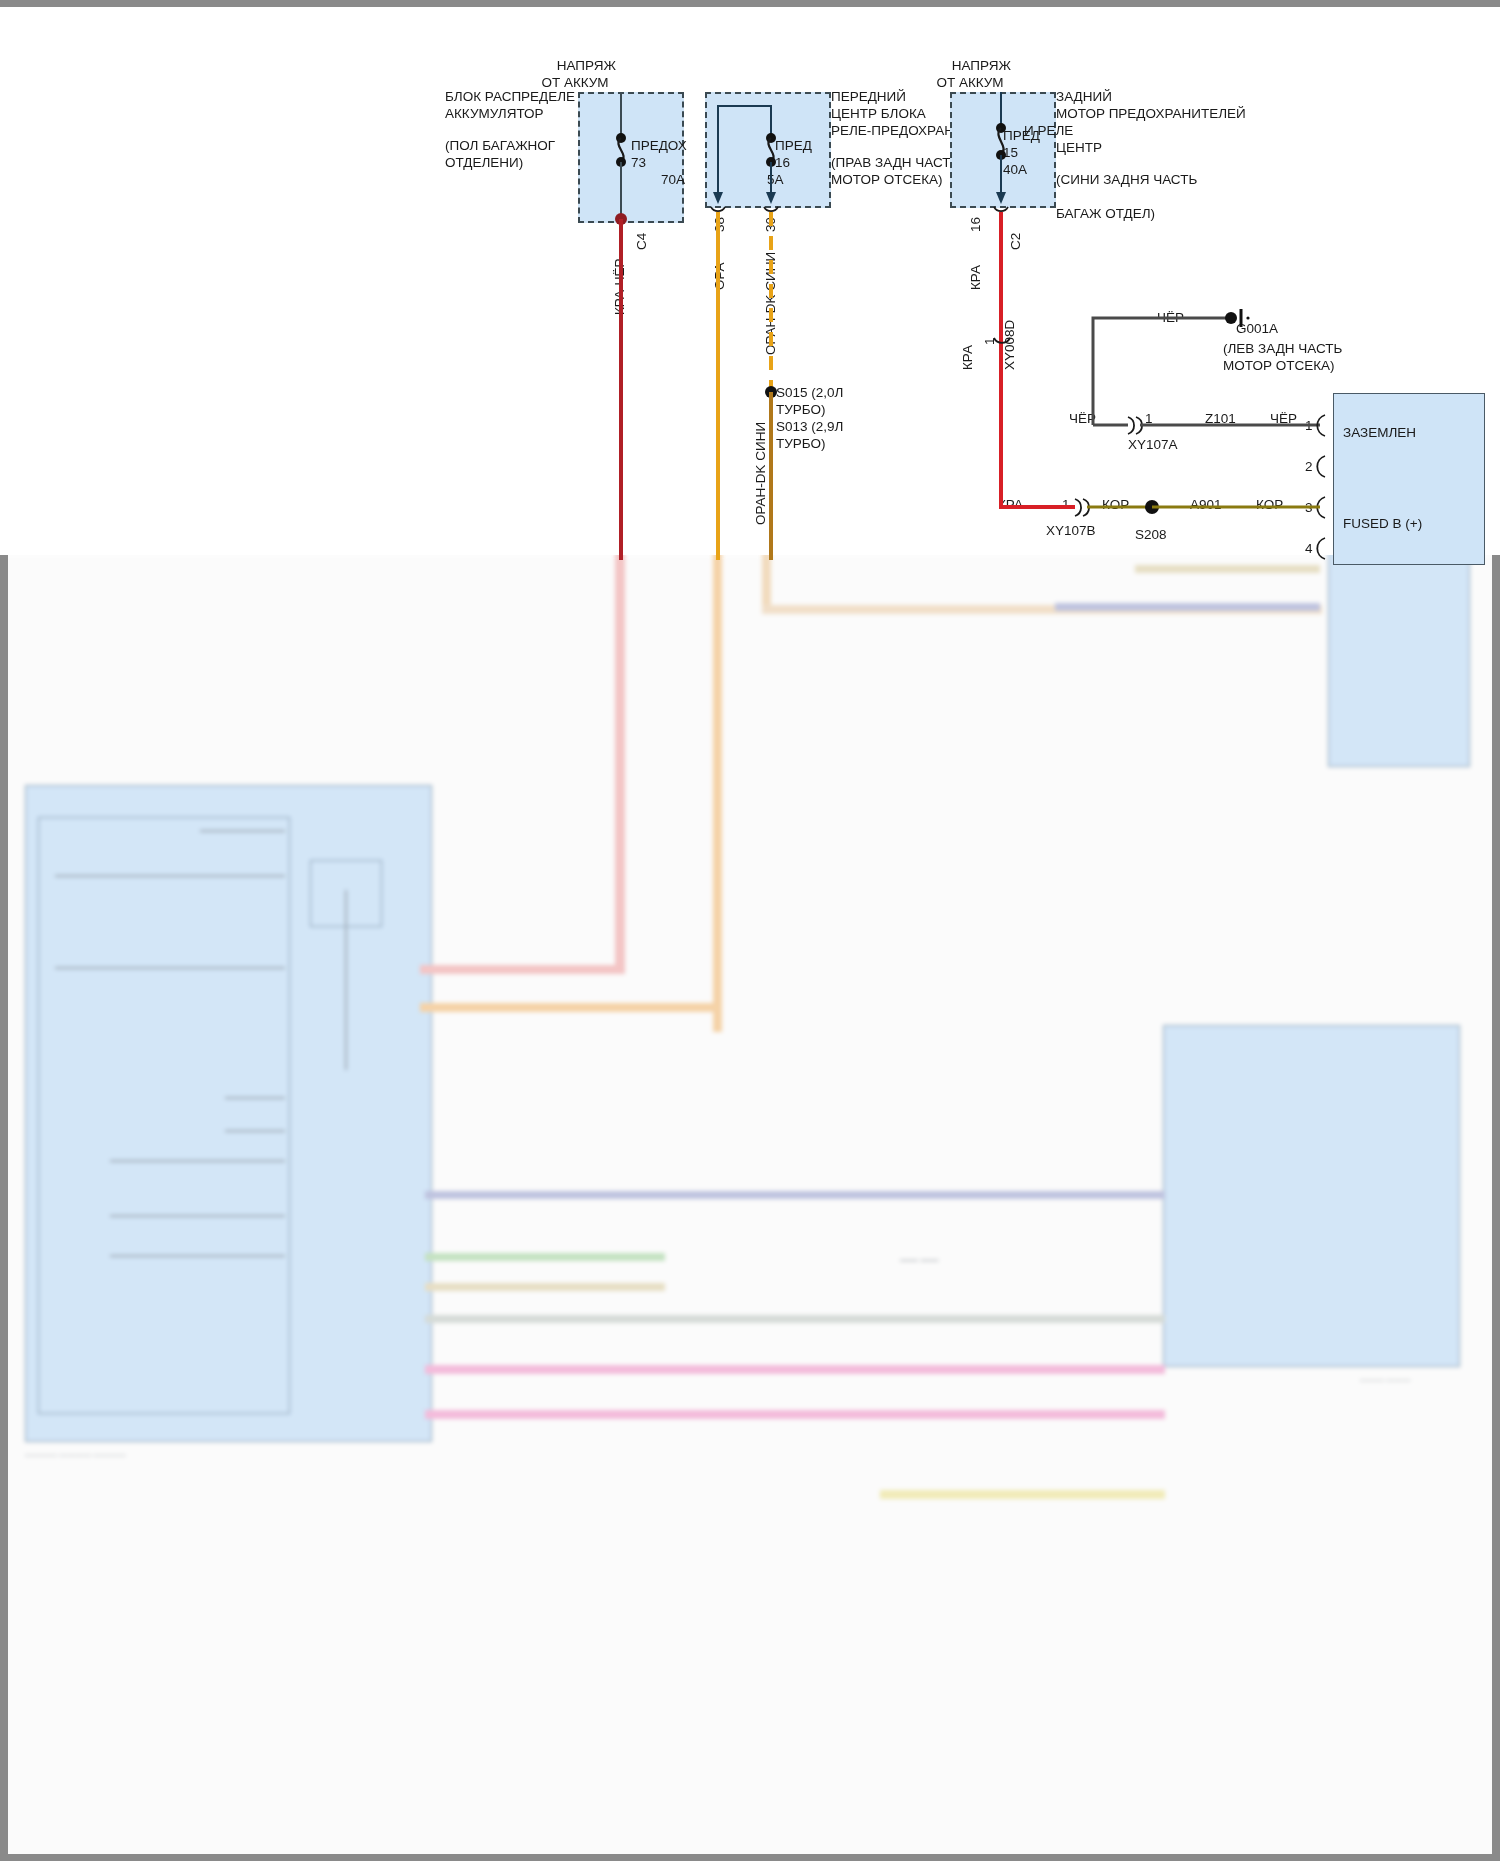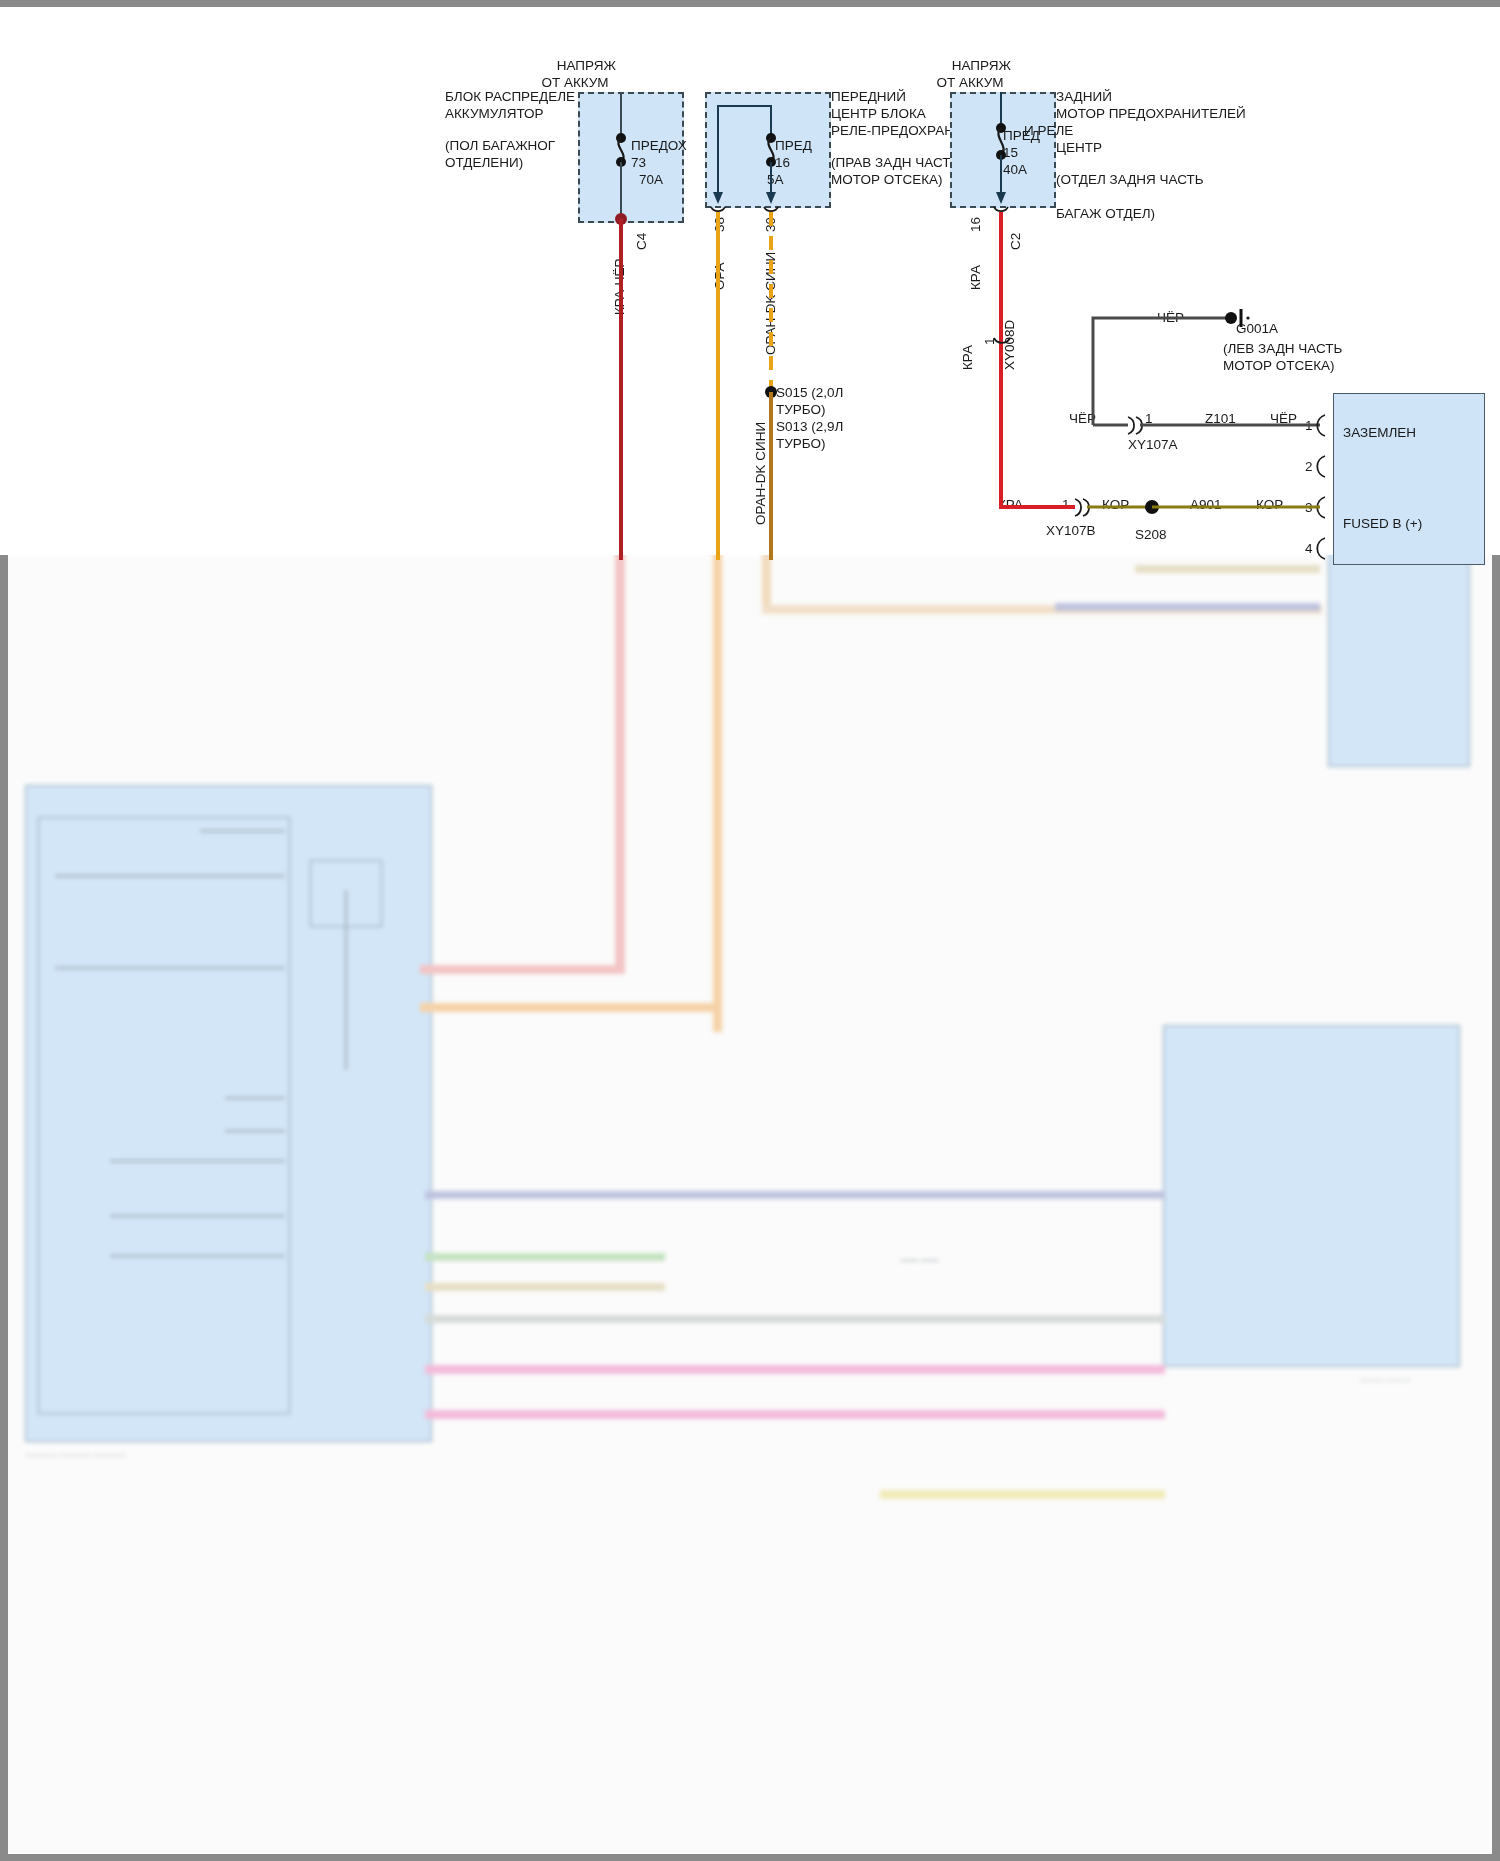--- a/index.html
+++ b/index.html
@@ -92,21 +92,21 @@
 
     <div class="fusebox" style="left:578px;top:92px;width:102px;height:127px;"></div>
 
     <div class="txt t13" style="left:445px;top:89px;">БЛОК РАСПРЕДЕЛЕ</div>
     <div class="txt t13" style="left:445px;top:106px;">АККУМУЛЯТОР</div>
     <div class="txt t13" style="left:445px;top:138px;">(ПОЛ БАГАЖНОГ</div>
     <div class="txt t13" style="left:445px;top:155px;">ОТДЕЛЕНИ)</div>
 
     <div class="txt t13" style="left:631px;top:138px;">ПРЕДОХ</div>
     <div class="txt t13" style="left:631px;top:155px;">73</div>
-    <div class="txt t13" style="left:639px;top:172px;">70А</div>
+    <div class="txt t13" style="left:661px;top:172px;">70А</div>
 
     <div class="fusebox" style="left:705px;top:92px;width:122px;height:112px;"></div>
 
     <div class="txt t13" style="left:831px;top:89px;">ПЕРЕДНИЙ</div>
     <div class="txt t13" style="left:831px;top:106px;">ЦЕНТР БЛОКА</div>
     <div class="txt t13" style="left:831px;top:123px;">РЕЛЕ-ПРЕДОХРАНИТЕЛЕЙ</div>
     <div class="txt t13" style="left:831px;top:155px;">(ПРАВ ЗАДН ЧАСТЬ</div>
     <div class="txt t13" style="left:831px;top:172px;">МОТОР ОТСЕКА)</div>
 
     <div class="txt t13" style="left:775px;top:138px;">ПРЕД</div>
@@ -117,21 +117,21 @@
       <span style="white-space:pre-line;">НАПРЯЖ
 ОТ АККУМ</span>
     </div>
 
     <div class="fusebox" style="left:950px;top:92px;width:102px;height:112px;"></div>
 
     <div class="txt t13" style="left:1056px;top:89px;">ЗАДНИЙ</div>
     <div class="txt t13" style="left:1056px;top:106px;">МОТОР ПРЕДОХРАНИТЕЛЕЙ</div>
     <div class="txt t13" style="left:1024px;top:123px;">И РЕЛЕ</div>
     <div class="txt t13" style="left:1056px;top:140px;">ЦЕНТР</div>
-    <div class="txt t13" style="left:1056px;top:172px;">(ОТДЕЛ ЗАДНЯ ЧАСТЬ</div>
+    <div class="txt t13" style="left:1056px;top:172px;">(СИНИ ЗАДНЯ ЧАСТЬ</div>
     <div class="txt t13" style="left:1056px;top:206px;">БАГАЖ ОТДЕЛ)</div>
 
     <div class="txt t13" style="left:1003px;top:128px;">ПРЕД</div>
     <div class="txt t13" style="left:1003px;top:145px;">15</div>
     <div class="txt t13" style="left:1003px;top:162px;">40А</div>
 
     <div class="modbox" style="left:1333px;top:393px;width:150px;height:170px;"></div>
     <div class="txt t13" style="left:1343px;top:425px;">ЗАЗЕМЛЕН</div>
     <div class="txt t13" style="left:1343px;top:516px;">FUSED B (+)</div>
     <div class="txt t13" style="left:1305px;top:418px;">1</div>

